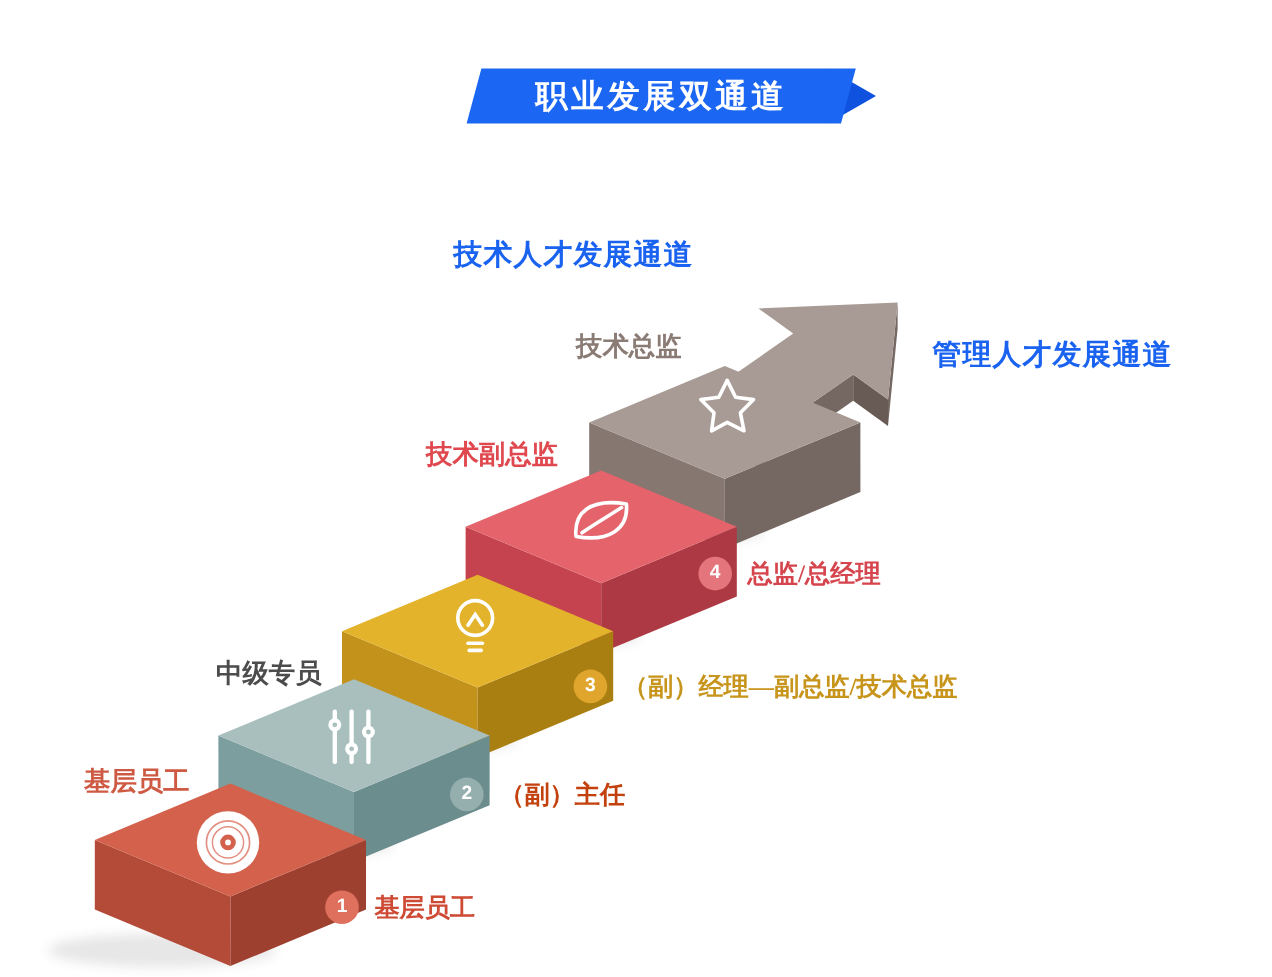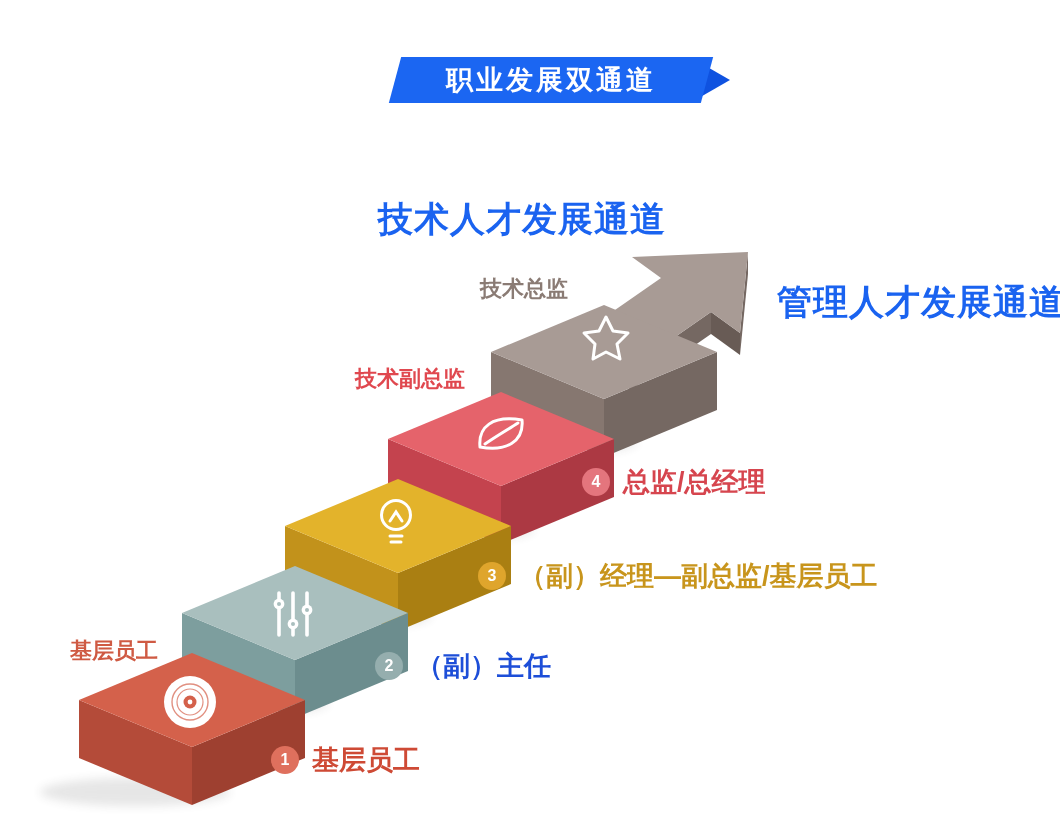--- a/index.html
+++ b/index.html
@@ -17,39 +17,39 @@
   .banner-fold{
     position:absolute;left:690px;top:57px;width:40px;height:46px;
     background:#0f52e0;clip-path:polygon(0 0,100% 50%,0 100%);z-index:2;
   }
   .banner-text{
     transform:skewX(15deg);color:#ffffff;font-size:27px;font-weight:700;
     letter-spacing:3px;white-space:nowrap;
   }
   
   .channel-title{
-    position:absolute;font-size:35px;font-weight:700;color:#1a63f0;
+    position:absolute;font-size:24px;font-weight:700;color:#1a63f0;
     white-space:nowrap;z-index:4;letter-spacing:1px;
   }
   .channel-title.tech{left:378px;top:196px;}
   .channel-title.mgmt{left:762px;top:279px;margin-left:15px;}
   
   .llabel{
     position:absolute;font-size:22px;font-weight:700;text-align:right;
     white-space:nowrap;z-index:4;
   }
   
   .rlabel{
     position:absolute;display:flex;align-items:center;gap:13px;z-index:4;white-space:nowrap;
   }
   .rlabel .num{
     width:28px;height:28px;border-radius:50%;color:#fff;font-size:16px;font-weight:700;
     display:flex;align-items:center;justify-content:center;flex:0 0 auto;
   }
-  .rlabel .txt{font-size:27px;font-weight:700;}
+  .rlabel .txt{font-size:21px;font-weight:700;font-family:Liberation Serif, serif;}
 </style>
 </head>
 <body>
 
 <div class="stage">
 
   <svg class="stairs-svg" width="1060" height="814" viewBox="0 0 1060 814">
     <defs>
       <filter id="soft" x="-60%" y="-60%" width="220%" height="220%">
         <feGaussianBlur stdDeviation="5"></feGaussianBlur>
@@ -135,33 +135,34 @@
 
   <div class="banner-fold"></div>
   <div class="banner">
     <span class="banner-text">职业发展双通道</span>
   </div>
 
   <div class="channel-title tech">技术人才发展通道</div>
   <div class="channel-title mgmt">管理人才发展通道</div>
 
   <div class="llabel" style="left:10px;top:636px;width:148px;color:#cf5a43;">基层员工</div>
+  <div class="llabel" style="left:118px;top:546px;width:150px;color:#4c4c4c;">中级专员</div>
   <div class="llabel" style="left:288px;top:364px;width:177px;color:#e0484f;">技术副总监</div>
   <div class="llabel" style="left:420px;top:274px;width:148px;color:#8a7b74;">技术总监</div>
 
   <div class="rlabel" style="left:271px;top:742px;">
     <span class="num" style="background:#df705d;">1</span>
     <span class="txt" style="color:#ce4a35;">基层员工</span>
   </div>
   <div class="rlabel" style="left:375px;top:648px;">
     <span class="num" style="background:#95aeae;">2</span>
-    <span class="txt" style="color:#1d4ed8;">（副）主任</span>
+    <span class="txt" style="color:#c2410c;">（副）主任</span>
   </div>
   <div class="rlabel" style="left:478px;top:558px;">
     <span class="num" style="background:#dfa52c;">3</span>
-    <span class="txt" style="color:#c8951c;">（副）经理—副总监/基层员工</span>
+    <span class="txt" style="color:#c8951c;">（副）经理—副总监/技术总监</span>
   </div>
   <div class="rlabel" style="left:582px;top:464px;">
     <span class="num" style="background:#e4757d;">4</span>
     <span class="txt" style="color:#d6454e;">总监/总经理</span>
   </div>
 
 </div>
 
 </body></html>

